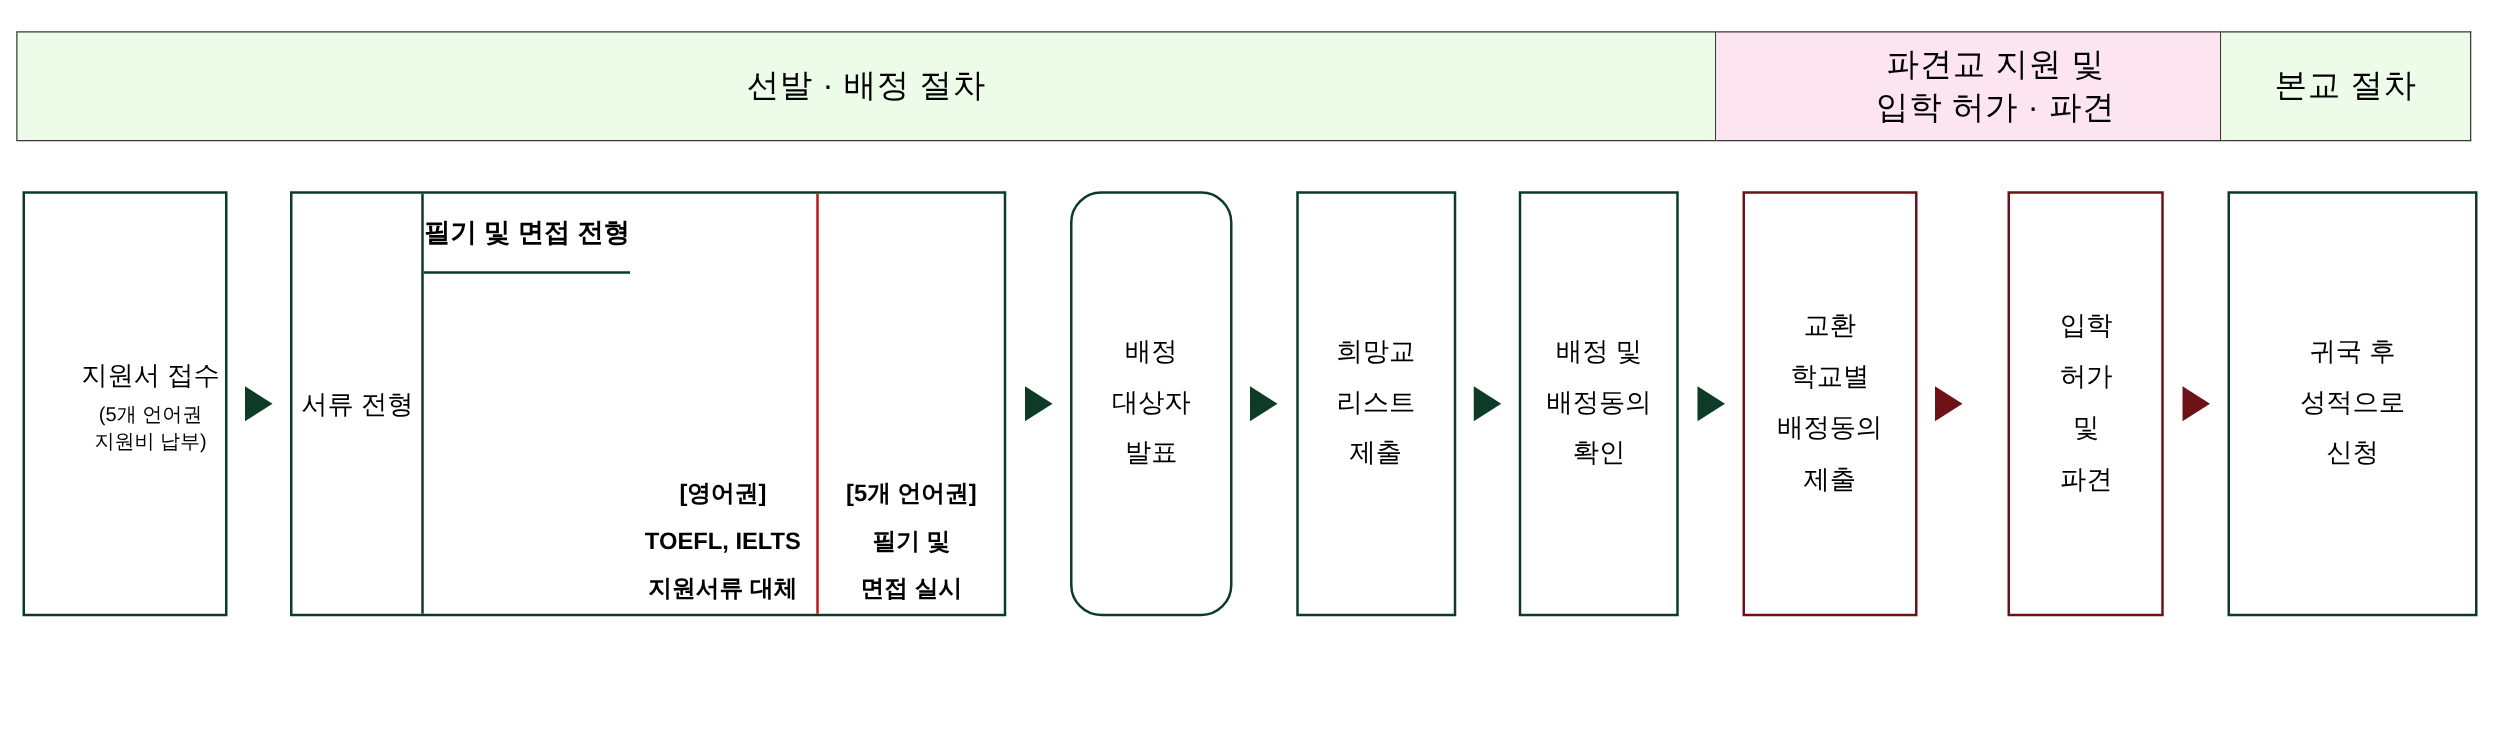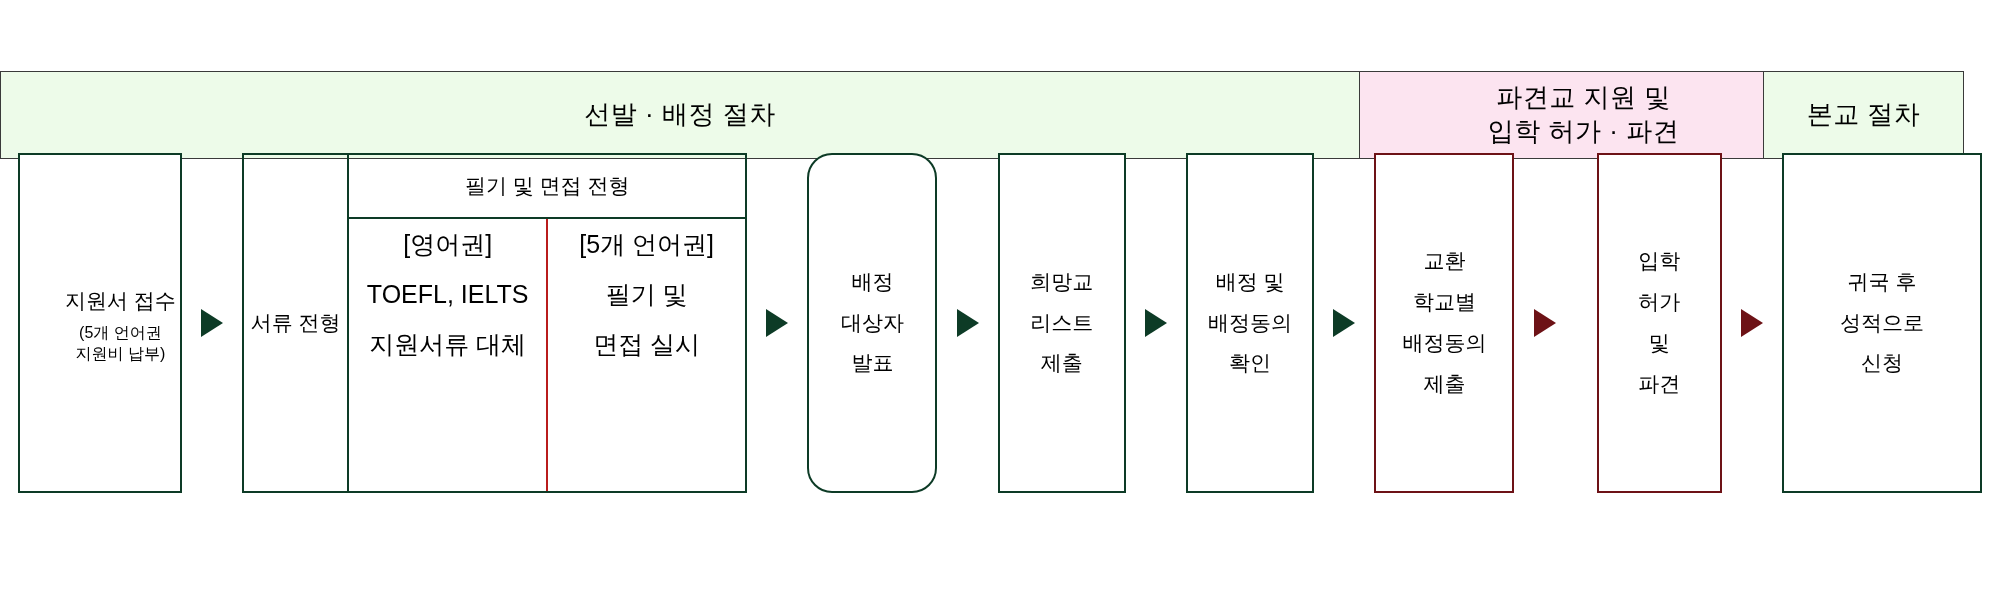--- a/index.html
+++ b/index.html
@@ -18,27 +18,26 @@
 
   #canvas {
     position: relative;
     width: 2000px;
     height: 600px;
   }
 
   
   .phase-bar {
     position: absolute;
-    left: 0;
+    left: 13px;
     top: 25px;
     width: 1964px;
     height: 88px;
     display: flex;
     box-sizing: border-box;
-    margin-top: 46px;
   }
   .phase {
     box-sizing: border-box;
     border: 1.5px solid #3a3a3a;
     display: flex;
     align-items: center;
     justify-content: center;
     text-align: center;
     font-size: 26px;
     line-height: 1.3;
@@ -107,22 +106,23 @@
     width: 105px;
     display: flex;
     align-items: center;
     justify-content: center;
     font-size: 21px;
     border-right: 2px solid #0d3b26;
     white-space: nowrap;
   }
   .group > .cell-exam {
     display: flex;
-    flex-direction: column;
-    width: 396px;
+    flex-direction: row;
+    width: 464px;
+    font-weight: bold;
   }
   .cell-exam-head {
     box-sizing: border-box;
     height: 64px;
     display: flex;
     align-items: center;
     justify-content: center;
     font-size: 21px;
     border-bottom: 2px solid #0d3b26;
     white-space: nowrap;
@@ -130,23 +130,23 @@
   .cell-exam-body {
     flex: 1;
     display: flex;
   }
   .exam-sub {
     box-sizing: border-box;
     flex: 1;
     display: flex;
     flex-direction: column;
     align-items: center;
-    justify-content: flex-start;
+    justify-content: flex-end;
     text-align: center;
-    font-size: 25px;
+    font-size: 19px;
     line-height: 2.0;
     white-space: nowrap;
   }
   .exam-sub + .exam-sub { border-left: 2px solid #b91c1c; }
 
   
   .arrow {
     flex: 1 1 auto;
     display: flex;
     align-items: center;

